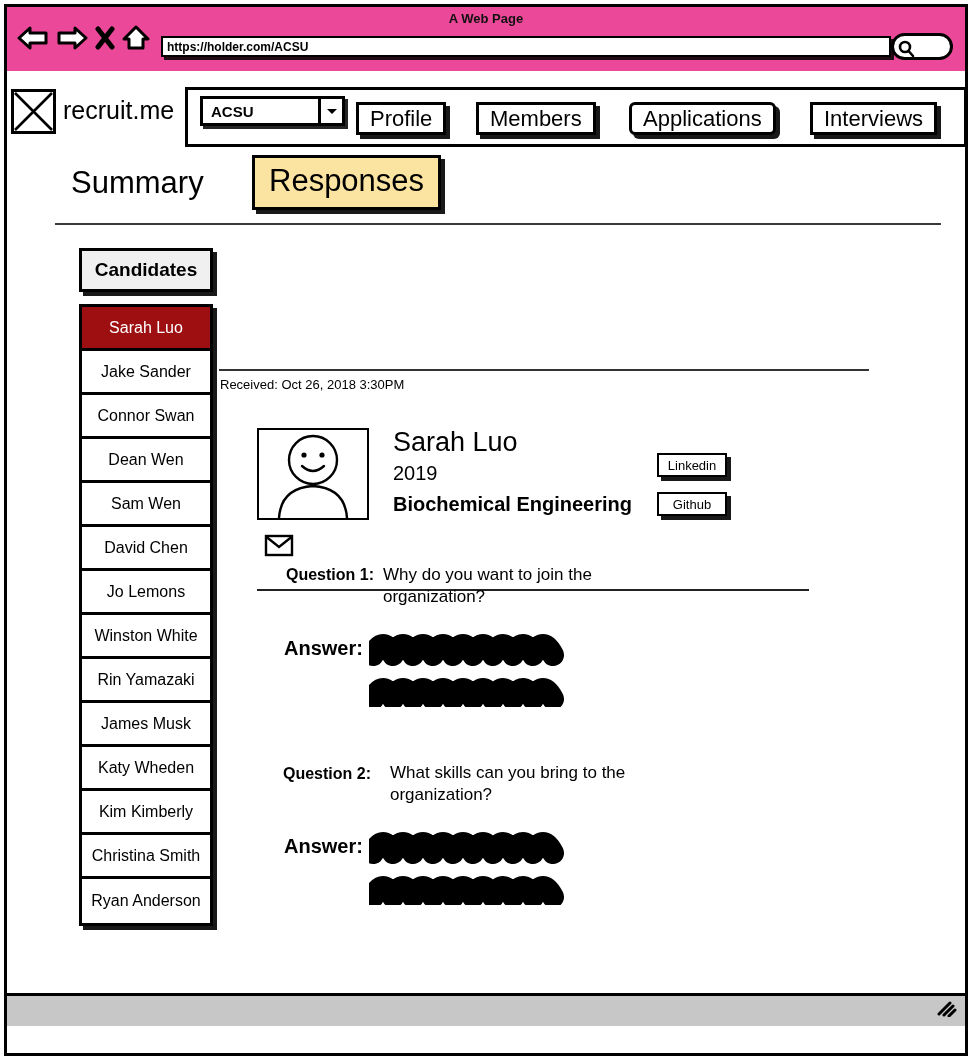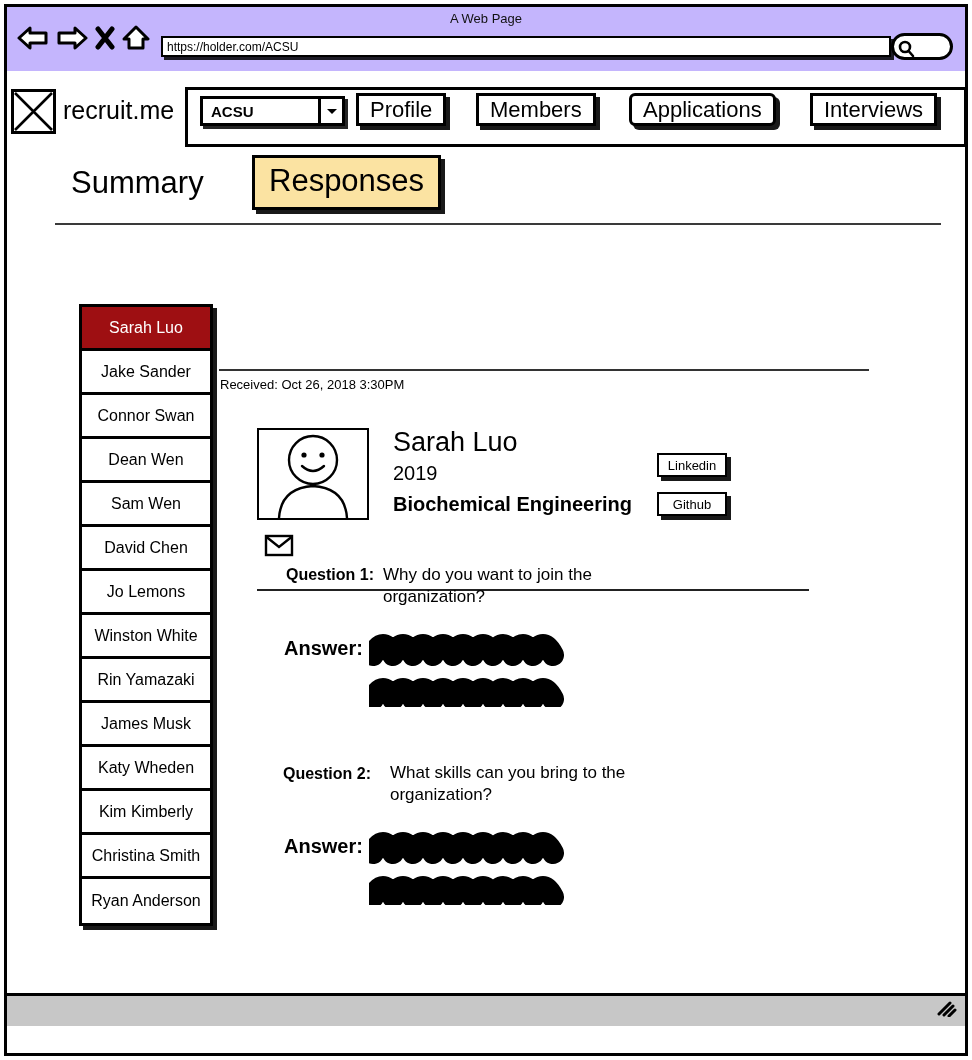--- a/index.html
+++ b/index.html
@@ -26,23 +26,24 @@
     width: 964px; height: 1052px;
     border: 3px solid #000;
     box-sizing: border-box;
     background: #ffffff;
   }
   .browser-topbar {
     position: absolute;
     left: 0; top: 0;
     width: 100%;
     height: 72px;
-    background: #c4b5fd;
+    background: #ec4899;
     border-bottom: 3px solid #000;
     box-sizing: border-box;
+    font-weight: bold;
   }
   .browser-title {
     position: absolute;
     top: 4px;
     left: 0; right: 0;
     text-align: center;
     font-size: 13px;
     color: #111;
   }
   .nav-icons {
@@ -175,21 +176,21 @@
   .nav-dd-arrow {
     position: absolute;
     right: 0; top: 0;
     width: 24px; height: 24px;
     border-left: 3px solid #000;
     box-sizing: border-box;
     display: flex; align-items: center; justify-content: center;
   }
   .nav-btn {
     position: absolute;
-    top: 3px;
+    top: 12px;
     height: 33px;
     border: 3px solid #000;
     box-sizing: border-box;
     background: #fff;
     box-shadow: 4px 4px 0 0 rgba(0,0,0,0.9);
     display: flex;
     align-items: center;
     justify-content: center;
     padding: 4px 11px;
     font-size: 22px;
@@ -469,20 +470,21 @@
           <div class="nav-btn" style="left:622px;">Interviews</div>
         </div>
       </div>
 
       <div class="tabs-row">
         <div class="tab plain">Summary</div>
         <div class="tab active">Responses</div>
       </div>
       <div class="hr-main"></div>
 
+      <div class="candidates-tab">Candidates</div>
       <div class="cand-list" id="cand-list">
           <div class="cand-item selected">
             <span>Sarah Luo</span>
           </div>
           <div class="cand-item">
             <span>Jake Sander</span>
           </div>
           <div class="cand-item">
             <span>Connor Swan</span>
           </div>

